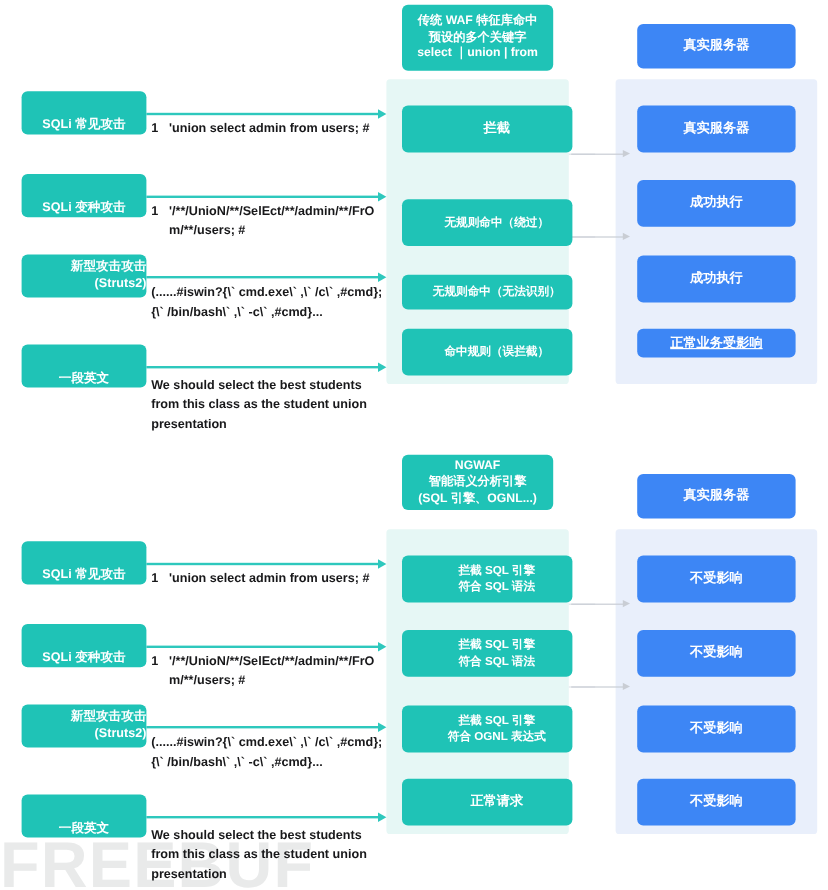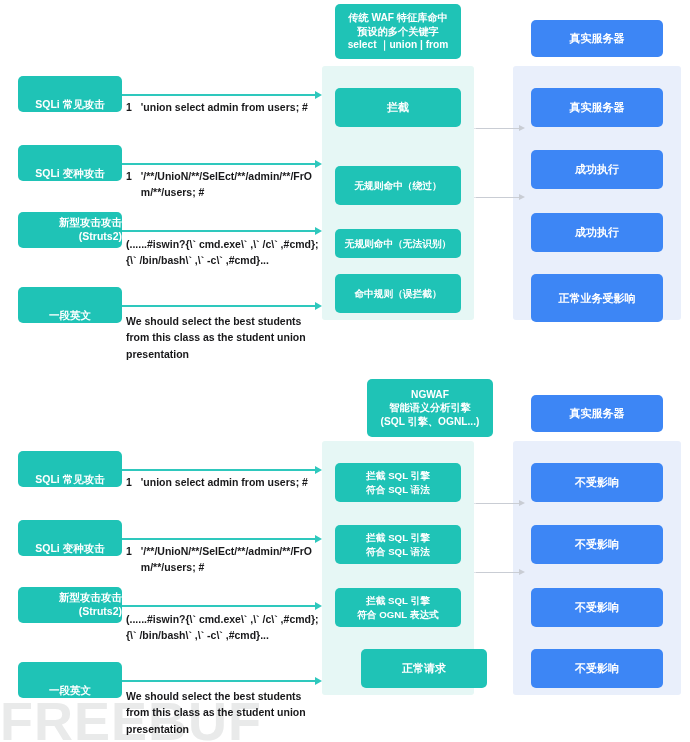--- a/index.html
+++ b/index.html
@@ -135,20 +135,21 @@
     background: #1fc3b6;
     border-radius: 5px;
     color: #ffffff;
     font-size: 11px;
     font-weight: 700;
     display: flex;
     align-items: center;
     justify-content: center;
     text-align: center;
     line-height: 1.35;
+    padding-left: 16px;
   }
   .verdict.small { font-size: 9.7px; }
 
   
   .outcome {
     position: absolute;
     z-index: 3;
     left: 531px;
     width: 132px;
     background: #3d86f5;
@@ -243,31 +244,31 @@
   <div class="outcome" style="top:213px;height:39px;">成功执行</div>
 
   <div class="src-label" style="top:287px;height:36px;">
     <span>一段英文</span>
   </div>
   <div class="teal-line" style="top:305px;"></div>
   <div class="payload no-idx" style="top:313px;">
     <span class="txt">We should select the best students from this class as the student union presentation</span>
   </div>
   <div class="verdict small" style="top:274px;height:39px;">命中规则（误拦截）</div>
-  <div class="outcome" style="top:274px;height:48px;">正常业务受影响</div>
+  <div class="outcome" style="top:274px;height:24px;text-decoration:underline;">正常业务受影响</div>
 
   <div class="mid-tick" style="top:128px;"></div>
   <div class="gray-arrow" style="top:128px;"></div>
   <div class="mid-tick" style="top:197px;"></div>
   <div class="gray-arrow" style="top:197px;"></div>
 
   <div class="panel panel-mid" style="top:441px;height:254px;"></div>
   <div class="panel panel-right" style="top:441px;height:254px;"></div>
 
-  <div class="head-chip teal" style="left:335px;top:379px;width:126px;height:58px;font-size:10.2px;flex-direction:column;margin-left:32px;">
+  <div class="head-chip teal" style="left:335px;top:379px;width:126px;height:46px;font-size:10.2px;flex-direction:column;">
     <span>NGWAF</span>
     <span>智能语义分析引擎</span>
     <span>(SQL 引擎、OGNL...)</span>
   </div>
   <div class="head-chip blue" style="left:531px;top:395px;width:132px;height:37px;font-size:11px;">真实服务器</div>
 
   <div class="src-label" style="top:451px;height:36px;">
     <span>SQLi 常见攻击</span>
   </div>
   <div class="teal-line" style="top:469px;"></div>
@@ -303,21 +304,21 @@
 符合 OGNL 表达式</div>
   <div class="outcome" style="top:588px;height:39px;">不受影响</div>
 
   <div class="src-label" style="top:662px;height:36px;">
     <span>一段英文</span>
   </div>
   <div class="teal-line" style="top:680px;"></div>
   <div class="payload no-idx" style="top:688px;">
     <span class="txt">We should select the best students from this class as the student union presentation</span>
   </div>
-  <div class="verdict" style="top:649px;height:39px;margin-left:26px;">正常请求</div>
+  <div class="verdict" style="top:649px;height:39px;">正常请求</div>
   <div class="outcome" style="top:649px;height:39px;">不受影响</div>
 
   <div class="mid-tick" style="top:503px;"></div>
   <div class="gray-arrow" style="top:503px;"></div>
   <div class="mid-tick" style="top:572px;"></div>
   <div class="gray-arrow" style="top:572px;"></div>
 
 </div>
 
 </body></html>

